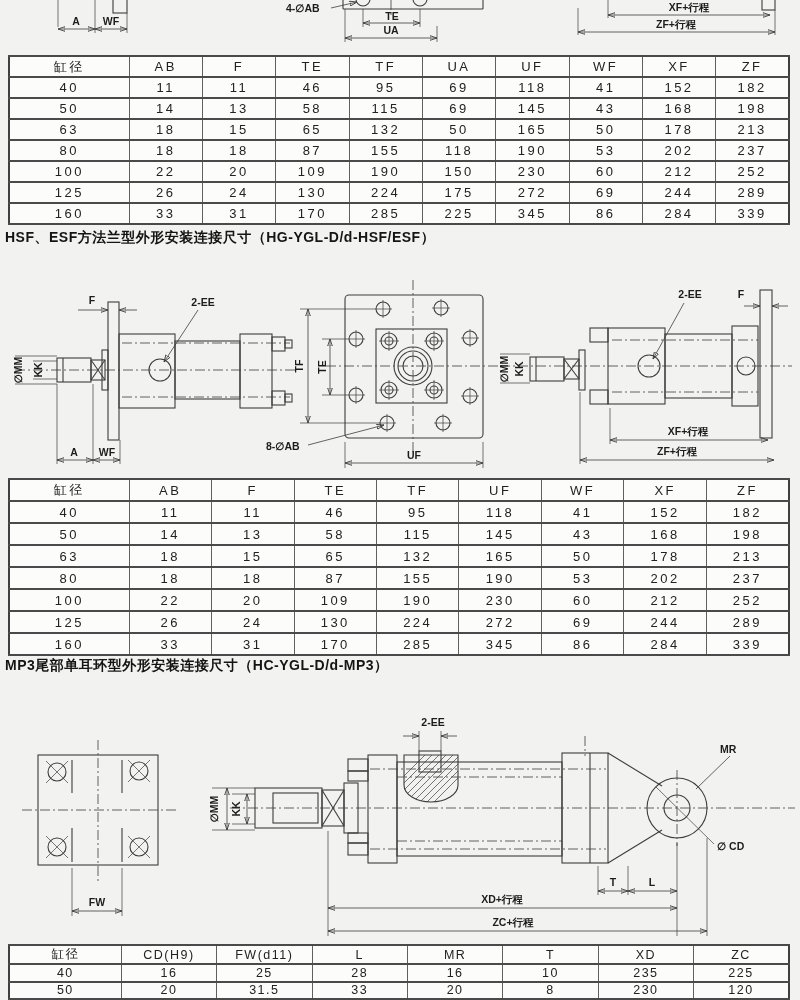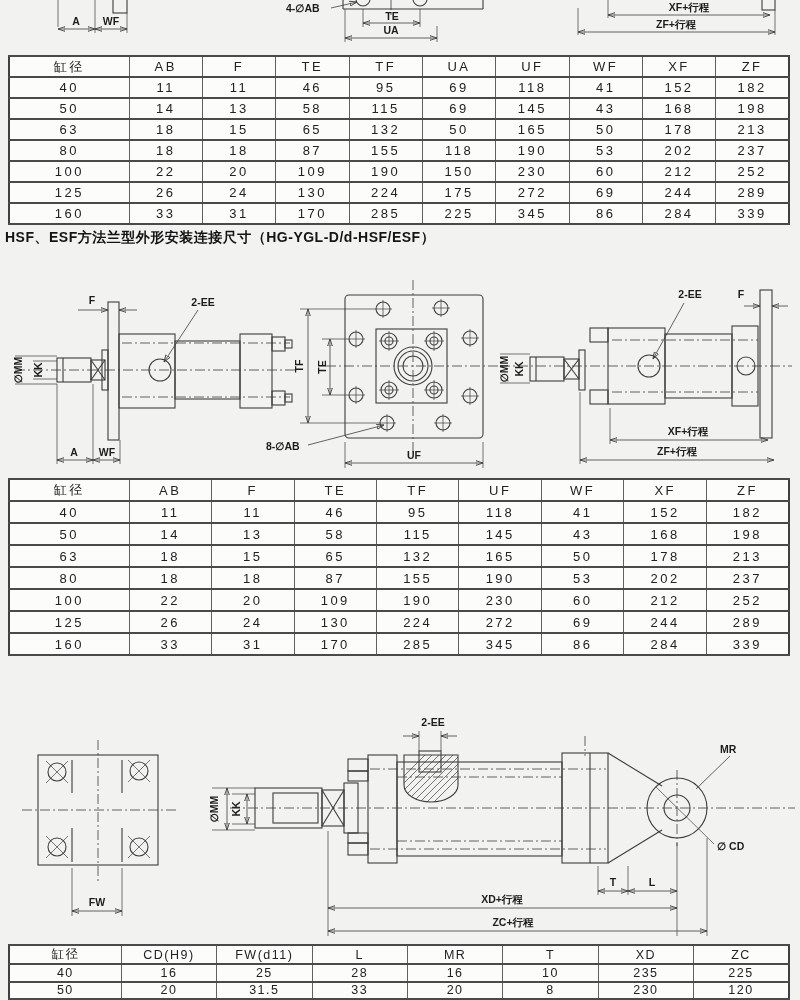--- a/index.html
+++ b/index.html
@@ -399,20 +399,21 @@
           <td>170</td>
           <td>285</td>
           <td>345</td>
           <td>86</td>
           <td>284</td>
           <td>339</td>
         </tr>
       </tbody>
     </table>
 
+  <div class="caption" id="caption2">MP3尾部单耳环型外形安装连接尺寸（HC-YGL-D/d-MP3）</div>
 
   <svg class="dgm" id="svg-bottom" style="top:698px" width="800" height="247" viewBox="0 0 800 247">
     <defs>
       <marker id="a3" viewBox="0 0 10 8" refX="9" refY="4" markerWidth="10" markerHeight="8" orient="auto-start-reverse">
           <path d="M0,1 L9,4 L0,7 z" fill="#3d3d3d" stroke="none"></path>
         </marker>
       <g id="hx">
           <circle r="9"></circle>
           <line x1="-11" y1="-11" x2="11" y2="11" class="thin"></line>
           <line x1="-11" y1="11" x2="11" y2="-11" class="thin"></line>

